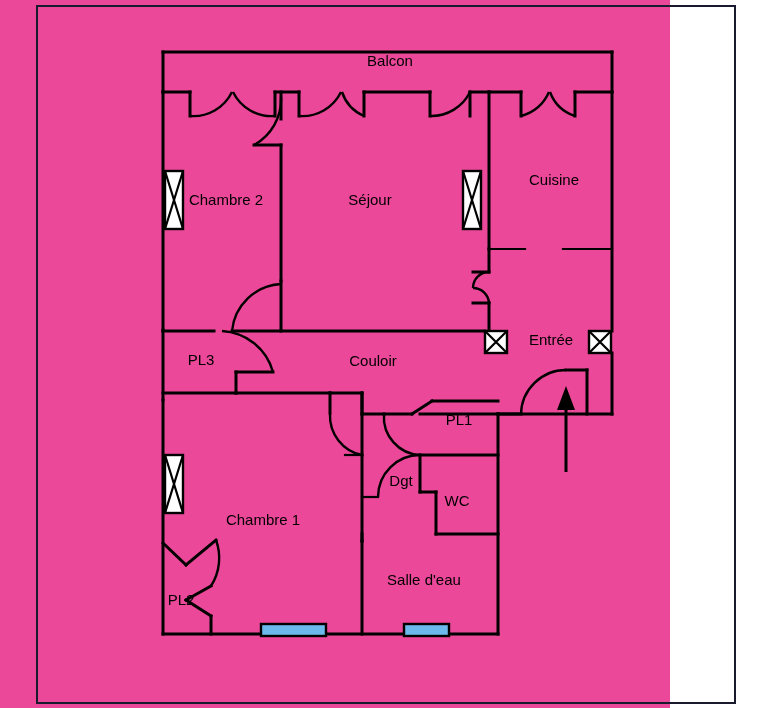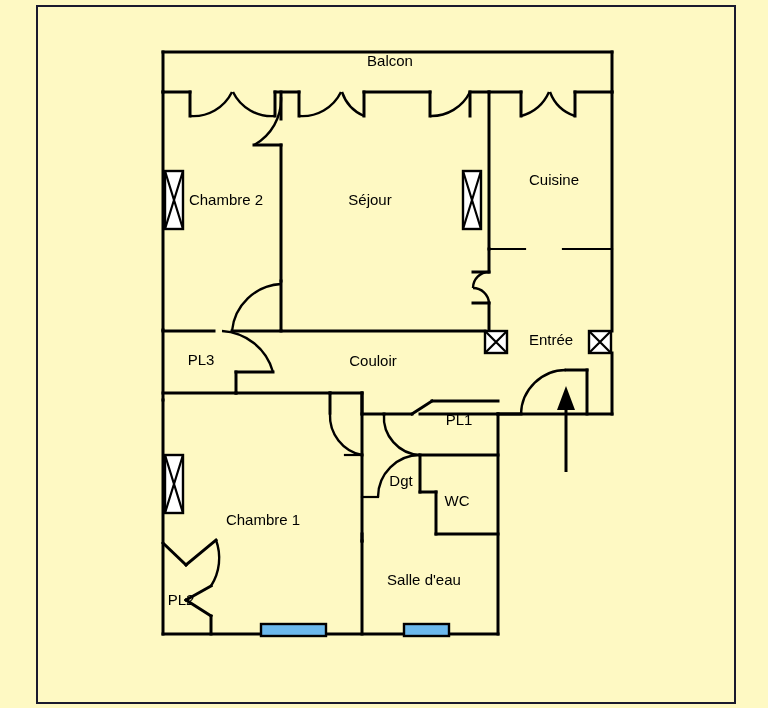--- a/index.html
+++ b/index.html
@@ -8,23 +8,23 @@
     background: #ffffff;
   }
   body {
     width: 770px;
     height: 708px;
     font-family: "Liberation Sans", sans-serif;
     overflow: hidden;
   }
   #plan-root {
     position: relative;
-    width: 768px;
+    width: 670px;
     height: 708px;
-    background: #fef9c3;
+    background: #ec4899;
   }
   #plan-svg {
     position: absolute;
     top: 0;
     left: 0;
     width: 770px;
     height: 708px;
     display: block;
   }
   .room-label {

